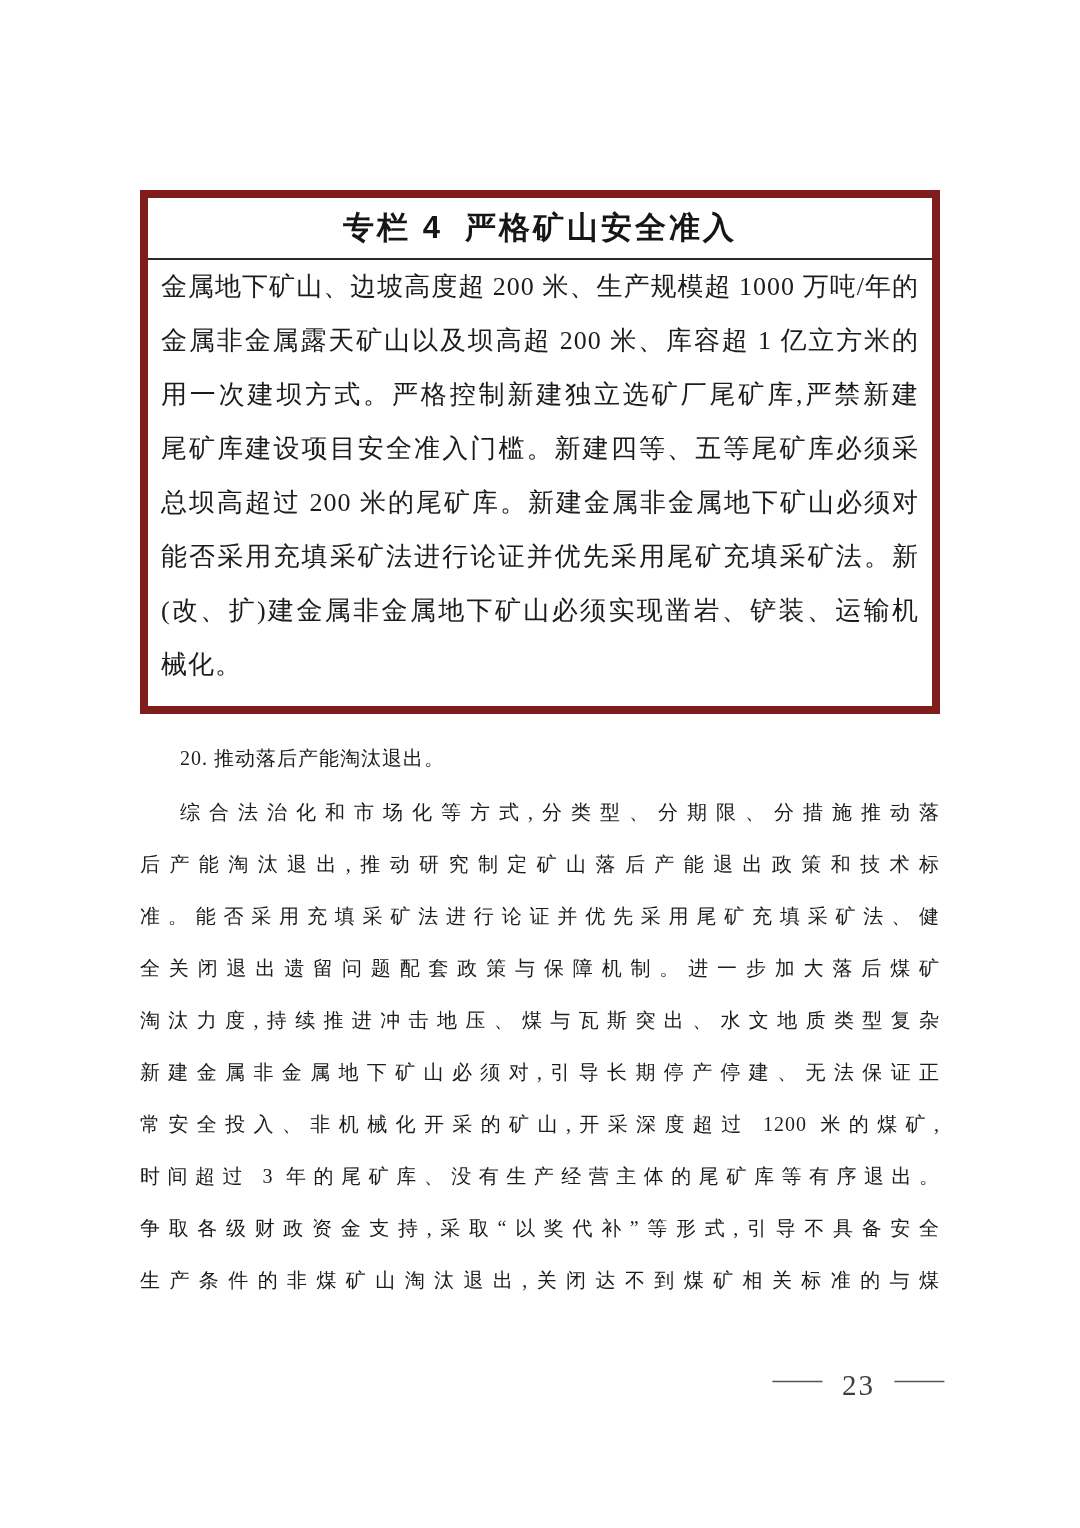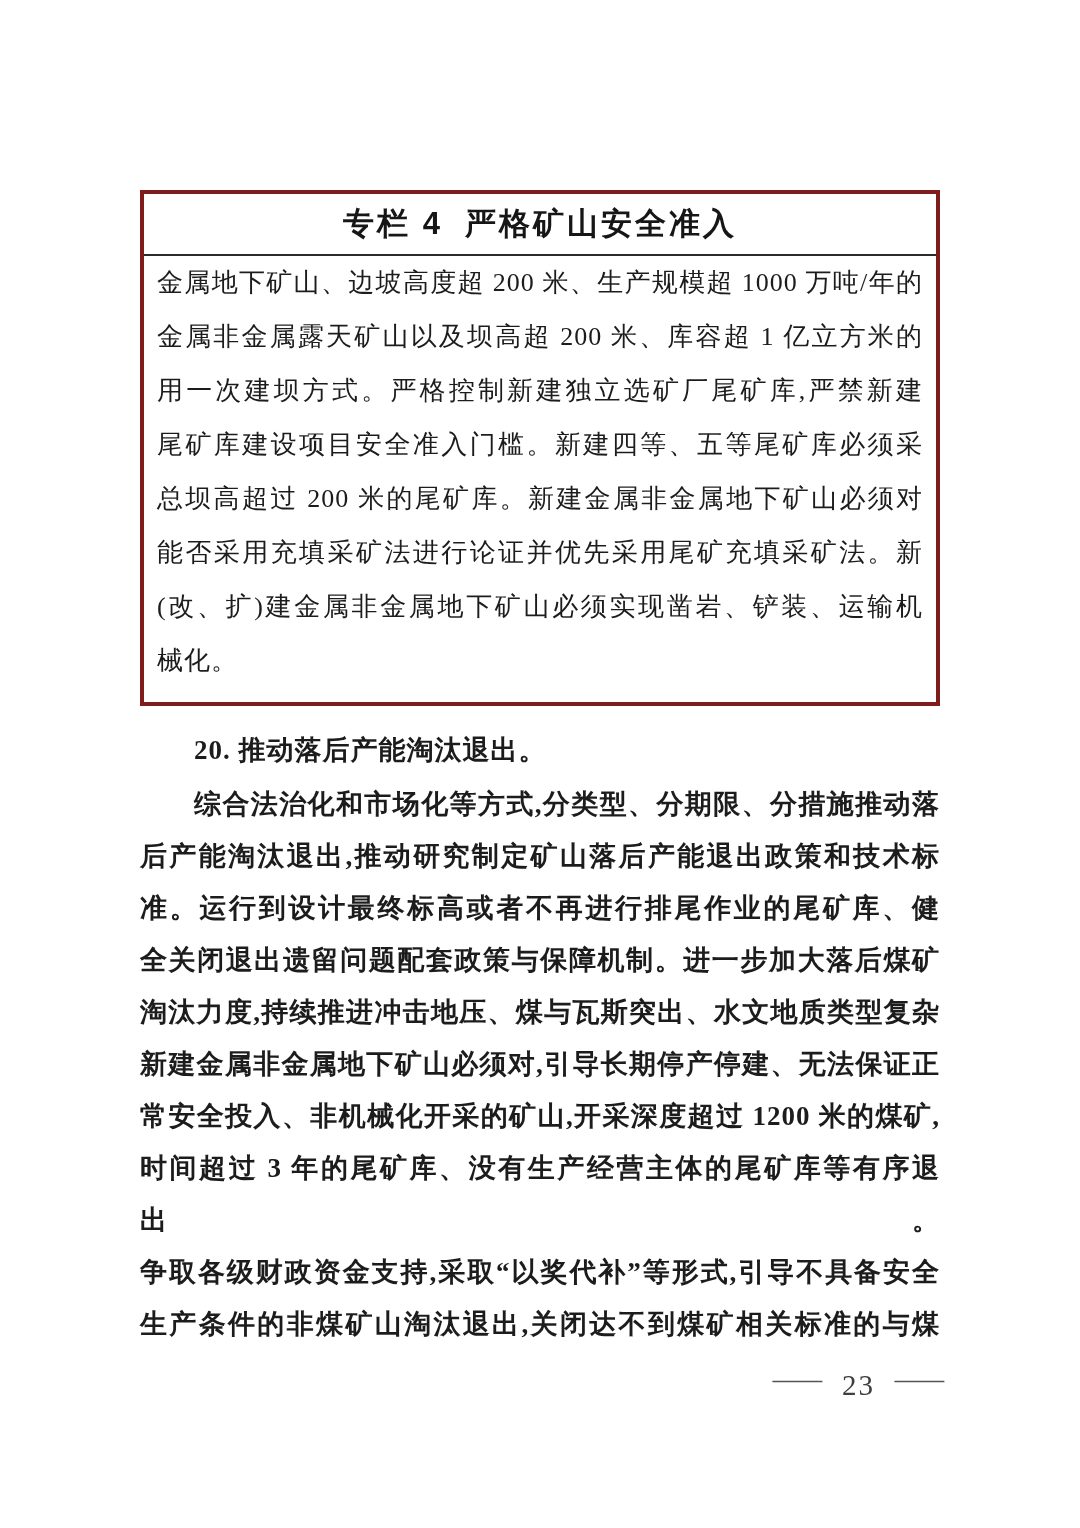--- a/index.html
+++ b/index.html
@@ -8,21 +8,21 @@
     background: #ffffff;
     font-family: "Liberation Serif", "DejaVu Serif", serif;
     color: #1c1c1c;
     position: relative;
     overflow: hidden;
   }
   .page { position: absolute; inset: 0; background: #ffffff; }
   .content { position: absolute; left: 140px; top: 190px; width: 800px; }
 
   
-  .box { border: 4px solid #7f1d1d; background: #ffffff; }
+  .box { border: 8px solid #7f1d1d; background: #ffffff; }
   .box-header {
     text-align: center;
     padding: 9px 0 9px 0;
     border-bottom: 2px solid #2b2b2b;
   }
   .box-title {
     font-family: "Liberation Sans", "DejaVu Sans", sans-serif;
     font-weight: bold;
     font-size: 31px;
     letter-spacing: 3px;
@@ -35,21 +35,21 @@
   }
   .box-body .jline {
     line-height: 54px;
     text-align: justify;
     text-align-last: justify;
     letter-spacing: 1px;
   }
   .box-body .jline:last-child { text-align-last: left; }
 
   
-  .section { margin-top: 16px; font-size: 27px; font-weight: bold; }
+  .section { margin-top: 16px; font-size: 20px; }
   .section-heading {
     line-height: 56px;
     text-indent: 2em;
     letter-spacing: 1px;
   }
   .para .jline {
     line-height: 52px;
     text-align: justify;
     text-align-last: justify;
     letter-spacing: 1px;
@@ -94,21 +94,21 @@
           <div class="jline">(改、扩)建金属非金属地下矿山必须实现凿岩、铲装、运输机</div>
           <div class="jline">械化。</div>
         </div>
     </div>
 
     <div class="section">
       <div class="section-heading">20. 推动落后产能淘汰退出。</div>
       <div class="para">
           <div class="jline">综合法治化和市场化等方式,分类型、分期限、分措施推动落</div>
           <div class="jline">后产能淘汰退出,推动研究制定矿山落后产能退出政策和技术标</div>
-          <div class="jline">准。运行到设计最终标高或者不再进行排尾作业的尾矿库、健</div>
+          <div class="jline">准。能否采用充填采矿法进行论证并优先采用尾矿充填采矿法、健</div>
           <div class="jline">全关闭退出遗留问题配套政策与保障机制。进一步加大落后煤矿</div>
           <div class="jline">淘汰力度,持续推进冲击地压、煤与瓦斯突出、水文地质类型复杂</div>
           <div class="jline">新建金属非金属地下矿山必须对,引导长期停产停建、无法保证正</div>
           <div class="jline">常安全投入、非机械化开采的矿山,开采深度超过 1200 米的煤矿,</div>
           <div class="jline">时间超过 3 年的尾矿库、没有生产经营主体的尾矿库等有序退出。</div>
           <div class="jline">争取各级财政资金支持,采取“以奖代补”等形式,引导不具备安全</div>
           <div class="jline">生产条件的非煤矿山淘汰退出,关闭达不到煤矿相关标准的与煤</div>
         </div>
     </div>
 

